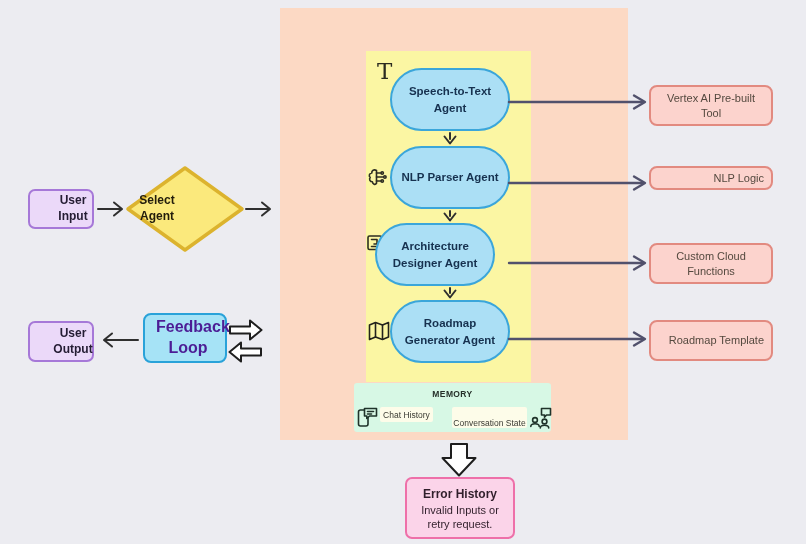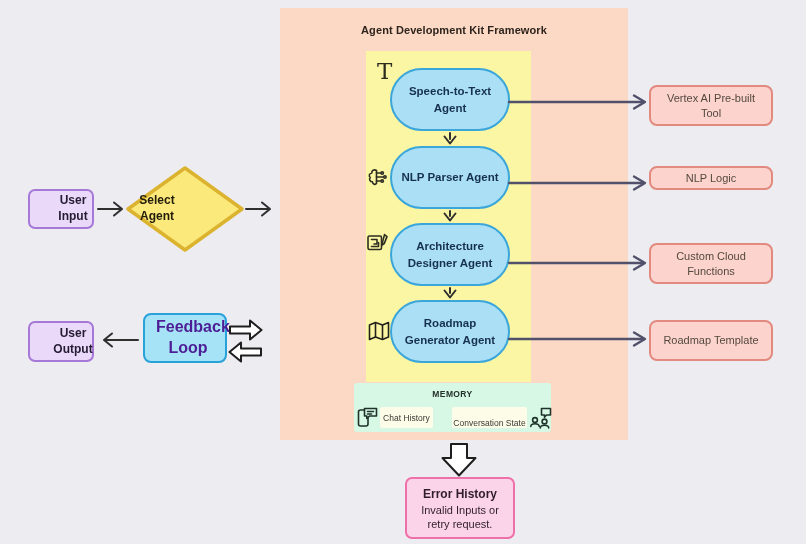--- a/index.html
+++ b/index.html
@@ -20,21 +20,21 @@
     font-size:11px; color:#2d241d; letter-spacing:.1px;
   }
   .pipeline { background:#fbf6a3; }
   .agent {
     background:#abdff5; border:2.5px solid #3ba6da; border-radius:32px;
     font-weight:bold; font-size:11.5px; color:#16314f; line-height:1.4;
     padding:0 8px;
   }
   .tool {
     background:#fcd3cd; border:2px solid #e28a80; border-radius:8px;
-    font-size:11px; color:#54493f; line-height:1.35; padding:0 7px;
+    font-size:11px; color:#54493f; line-height:1.35; padding:0 7px;justify-content:flex-end;
   }
   .io {
     background:#ebd9f9; border:2px solid #a678d8; border-radius:7px;
     font-weight:bold; font-size:12px; color:#241c33; line-height:1.3;padding-left:24px;
   }
   .feedback {
     background:#a6e3f6; border:2.5px solid #29a2d9; border-radius:8px;
     font-weight:bold; font-size:16px; color:#4c1d95; line-height:1.3;padding-left:6px;
   }
   .diamond-wrap { display:flex; align-items:center; justify-content:flex-start; }
@@ -62,21 +62,20 @@
     font-size:23px; color:#2b2b20; line-height:1;
   }
   .overlay { position:absolute; left:0; top:0; z-index:10; pointer-events:none; }
 </style>
 </head>
 <body>
 
 <div class="canvas">
 
   <div class="abs framework" style="left:280px; top:8px; width:348px; height:432px;"></div>
-  <div class="framework-title" style="left:280px; top:24px; width:348px;">Agent Development Kit Framework</div>
 
   <div class="abs pipeline" style="left:366px; top:51px; width:165px; height:331px;"></div>
 
   <div class="ticon" style="left:377px; top:60px;">T</div>
 
   <svg class="abs" style="left:365px; top:166px;" width="24" height="24" viewBox="0 0 24 24" fill="none" stroke="#2d2d22" stroke-width="1.6" stroke-linecap="round" stroke-linejoin="round">
     <path d="M11.5 4.5 C9 3 6.5 4.5 6.8 7 C4.2 7.2 3.6 10 5.2 11.5 C3.8 13.2 5 15.8 7.4 15.8 C7.6 18.2 10.3 19.2 11.5 17.3 Z"></path>
     <path d="M11.5 7 H15.5"></path>
       <circle cx="17.2" cy="7" r="1.2"></circle>
     <path d="M11.5 11 H18.2"></path>
@@ -97,37 +96,37 @@
     <path d="M9.5 3.5 V18"></path>
       <path d="M16.5 6 V20.5"></path>
   </svg>
 
   <div class="node agent" style="left:390px; top:68px; width:120px; height:63px;">
     <span>Speech-to-Text Agent</span>
   </div>
   <div class="node agent" style="left:390px; top:146px; width:120px; height:63px;">
     <span>NLP Parser Agent</span>
   </div>
-  <div class="node agent" style="left:390px; top:223px; width:120px; height:63px;justify-content:center;">
+  <div class="node agent" style="left:375px; top:223px; width:120px; height:63px;justify-content:center;">
     <span>Architecture Designer Agent</span>
   </div>
   <div class="node agent" style="left:390px; top:300px; width:120px; height:63px;">
     <span>Roadmap Generator Agent</span>
   </div>
 
   <div class="abs memory" style="left:354px; top:383px; width:197px; height:49px;"></div>
   <div class="memory-title" style="left:354px; top:389px; width:197px;">MEMORY</div>
 
   <svg class="abs" style="left:355px; top:405px;" width="25" height="25" viewBox="0 0 25 25" fill="none" stroke="#1f332a" stroke-width="1.6" stroke-linecap="round" stroke-linejoin="round">
     <rect x="3.5" y="5" width="9.5" height="16" rx="2"></rect>
     <path d="M9.5 3.5 H21.5 V11 H14.5 L11.8 13.5 V11 H9.5 Z" fill="#d7f8e5"></path>
     <path d="M12.5 6.5 H18.5"></path>
       <path d="M12.5 9 H16.5"></path>
   </svg>
-  <div class="node memory-item" style="left:380px; top:407px; width:53px; height:21px;">
+  <div class="node memory-item" style="left:380px; top:407px; width:53px; height:15px;">
     <span>Chat History</span>
   </div>
 
   <div class="node memory-item" style="left:452px; top:407px; width:75px; height:21px;align-items:flex-end;">
     <span>Conversation State</span>
   </div>
   <svg class="abs" style="left:528px; top:405px;" width="25" height="25" viewBox="0 0 25 25" fill="none" stroke="#1f332a" stroke-width="1.6" stroke-linecap="round" stroke-linejoin="round">
     <path d="M13.5 3.5 H22.5 V10 H18.5 L16.5 12.2 V10 H13.5 Z"></path>
     <circle cx="7" cy="15" r="2.4"></circle>
     <path d="M2.8 21.5 C2.8 17.8 11.2 17.8 11.2 21.5"></path>

